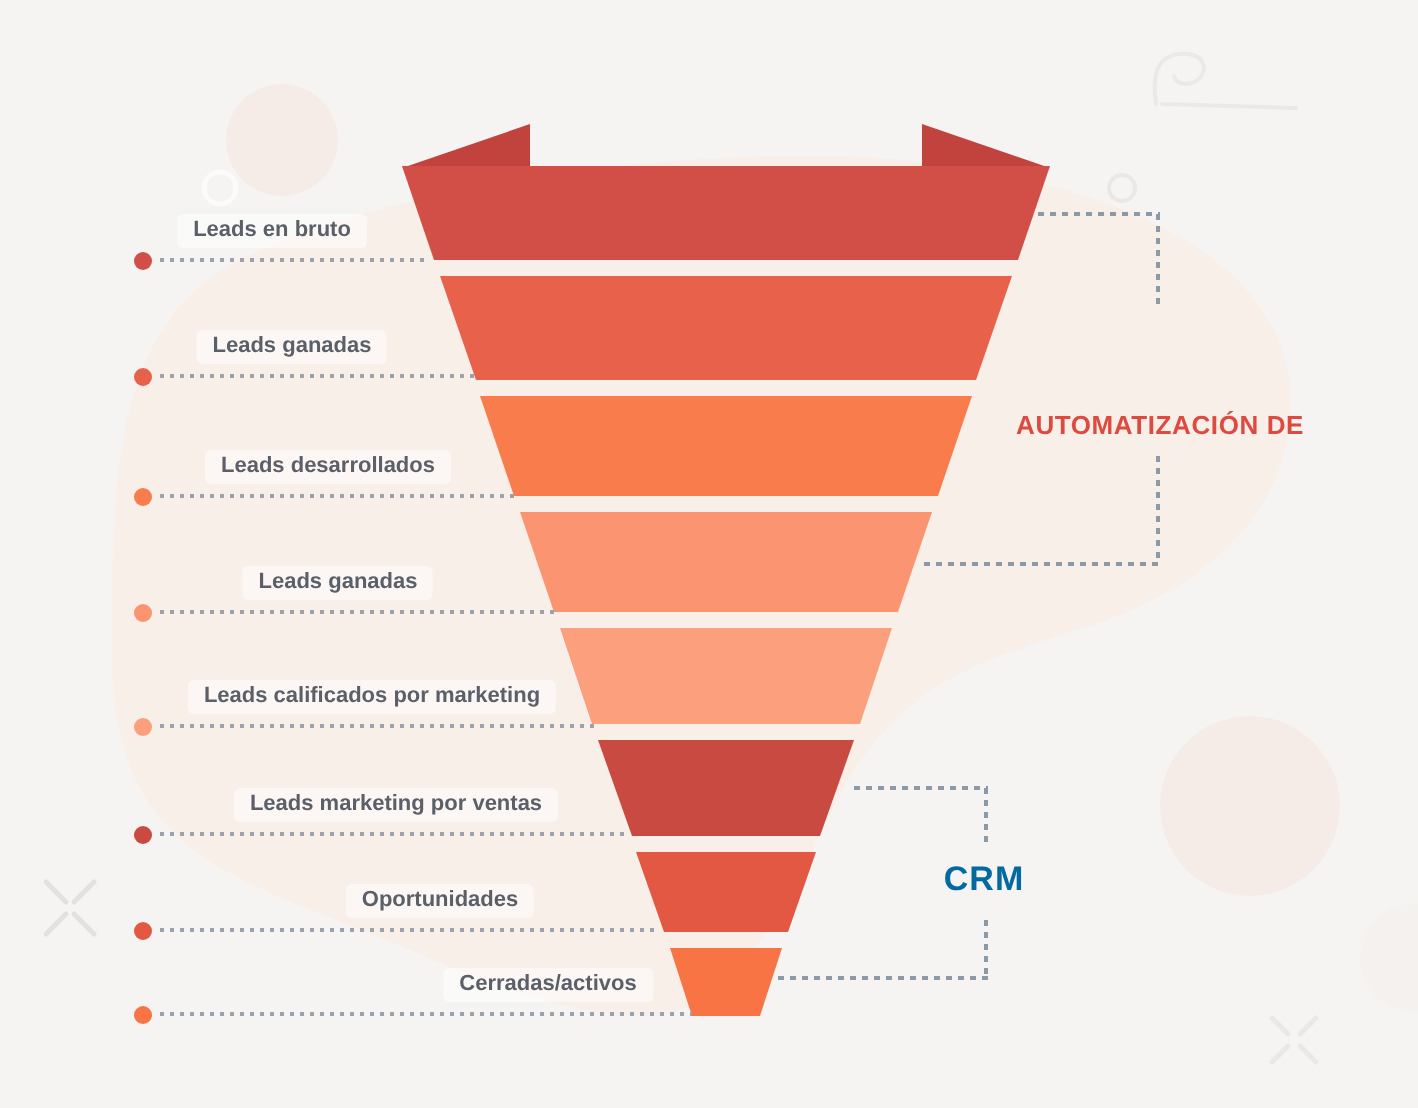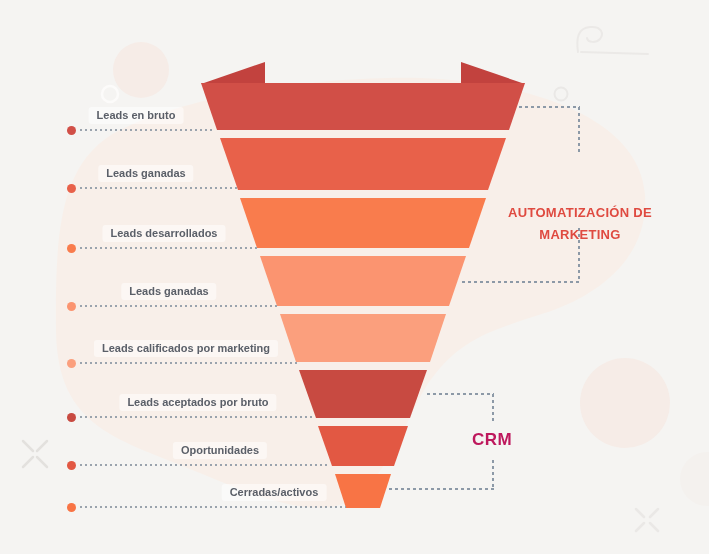--- a/index.html
+++ b/index.html
@@ -108,41 +108,40 @@
     <span class="stage-label">Leads ganadas</span>
   </div>
   <div class="row r5">
     <span class="dot" style="background-color: rgb(251, 159, 125);"></span>
     <span class="leader"></span>
     <span class="stage-label">Leads calificados por marketing</span>
   </div>
   <div class="row r6">
     <span class="dot" style="background-color: rgb(200, 74, 65);"></span>
     <span class="leader"></span>
-    <span class="stage-label">Leads aceptados por bruto</span>
+    <span class="stage-label">Leads marketing por ventas</span>
   </div>
   <div class="row r7">
     <span class="dot" style="background-color: rgb(226, 88, 67);"></span>
     <span class="leader"></span>
     <span class="stage-label">Oportunidades</span>
   </div>
   <div class="row r8">
     <span class="dot" style="background-color: rgb(248, 116, 69);"></span>
     <span class="leader"></span>
     <span class="stage-label">Cerradas/activos</span>
   </div>
 
   <div class="dash-h mb-h1"></div>
   <div class="dash-v mb-v1"></div>
   <div class="dash-v mb-v2"></div>
   <div class="dash-h mb-h2"></div>
   <div class="ann ann-mkt" style="color: rgb(223, 74, 64);">
     <span style="display:block">AUTOMATIZACIÓN DE</span>
-    <span style="display:block">MARKETING</span>
   </div>
 
   <div class="dash-h cb-h1"></div>
   <div class="dash-v cb-v1"></div>
   <div class="dash-v cb-v2"></div>
   <div class="dash-h cb-h2"></div>
-  <div class="ann ann-crm" style="color: #be185d;">CRM</div>
+  <div class="ann ann-crm" style="color: #0369a1;">CRM</div>
 
 </div>
 
 </body></html>

